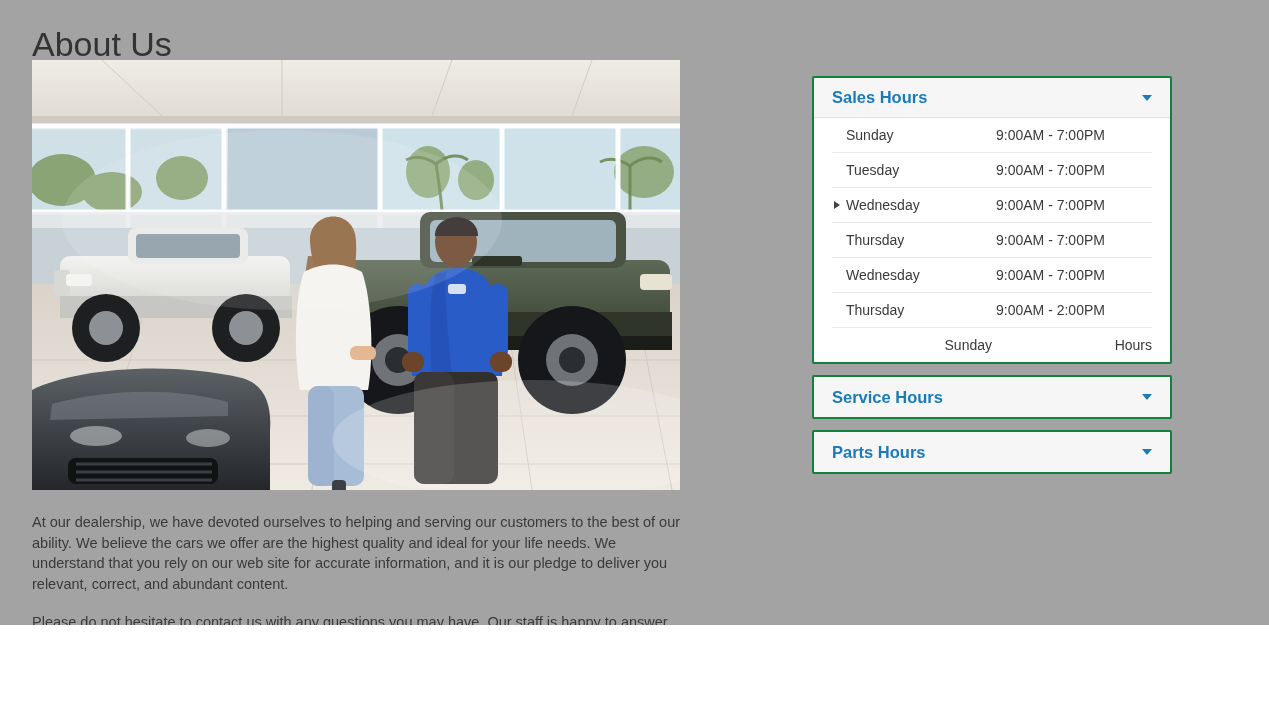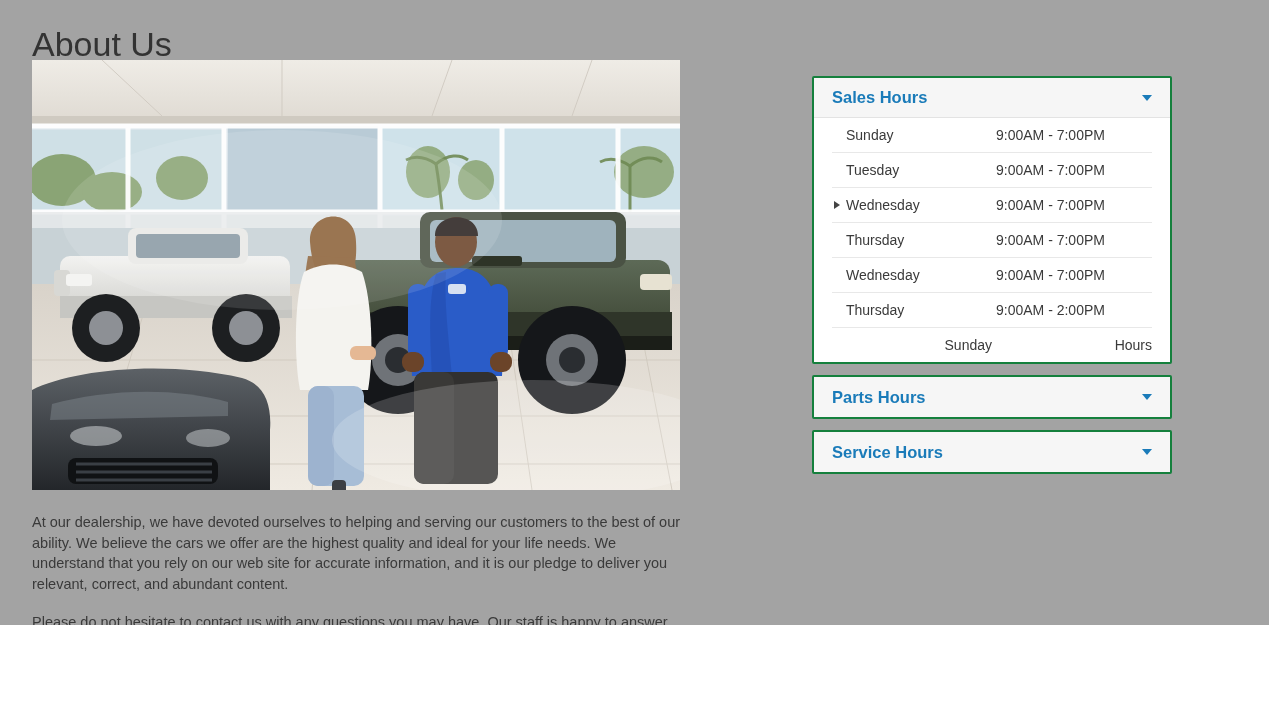--- a/index.html
+++ b/index.html
@@ -328,26 +328,26 @@
               <td class="day"><span class="row-marker hidden"></span><span>Sunday</span></td>
               <td class="time">Hours</td>
             </tr>
           </tbody>
         </table>
       </div>
     </div>
 
     <div class="acc collapsed">
       <div class="acc-head">
+        <span class="acc-title">Service Hours</span>
+        <span class="caret"></span>
+      </div>
+    </div>
+
+    <div class="acc collapsed">
+      <div class="acc-head">
         <span class="acc-title">Parts Hours</span>
         <span class="caret"></span>
       </div>
     </div>
 
-    <div class="acc collapsed">
-      <div class="acc-head">
-        <span class="acc-title">Service Hours</span>
-        <span class="caret"></span>
-      </div>
-    </div>
-
   </div>
 </div>
 
 </body></html>

